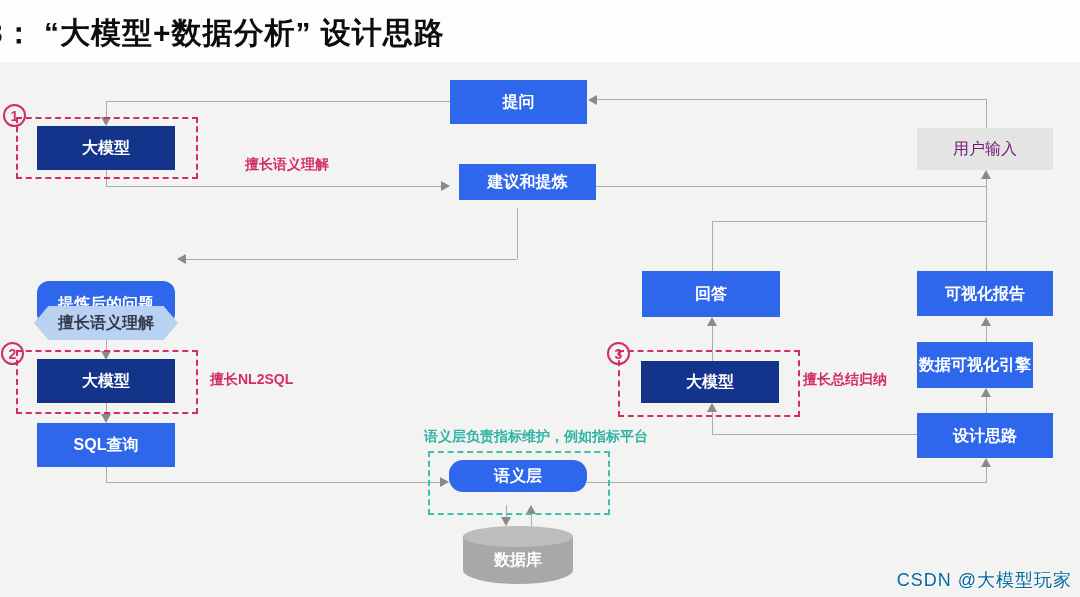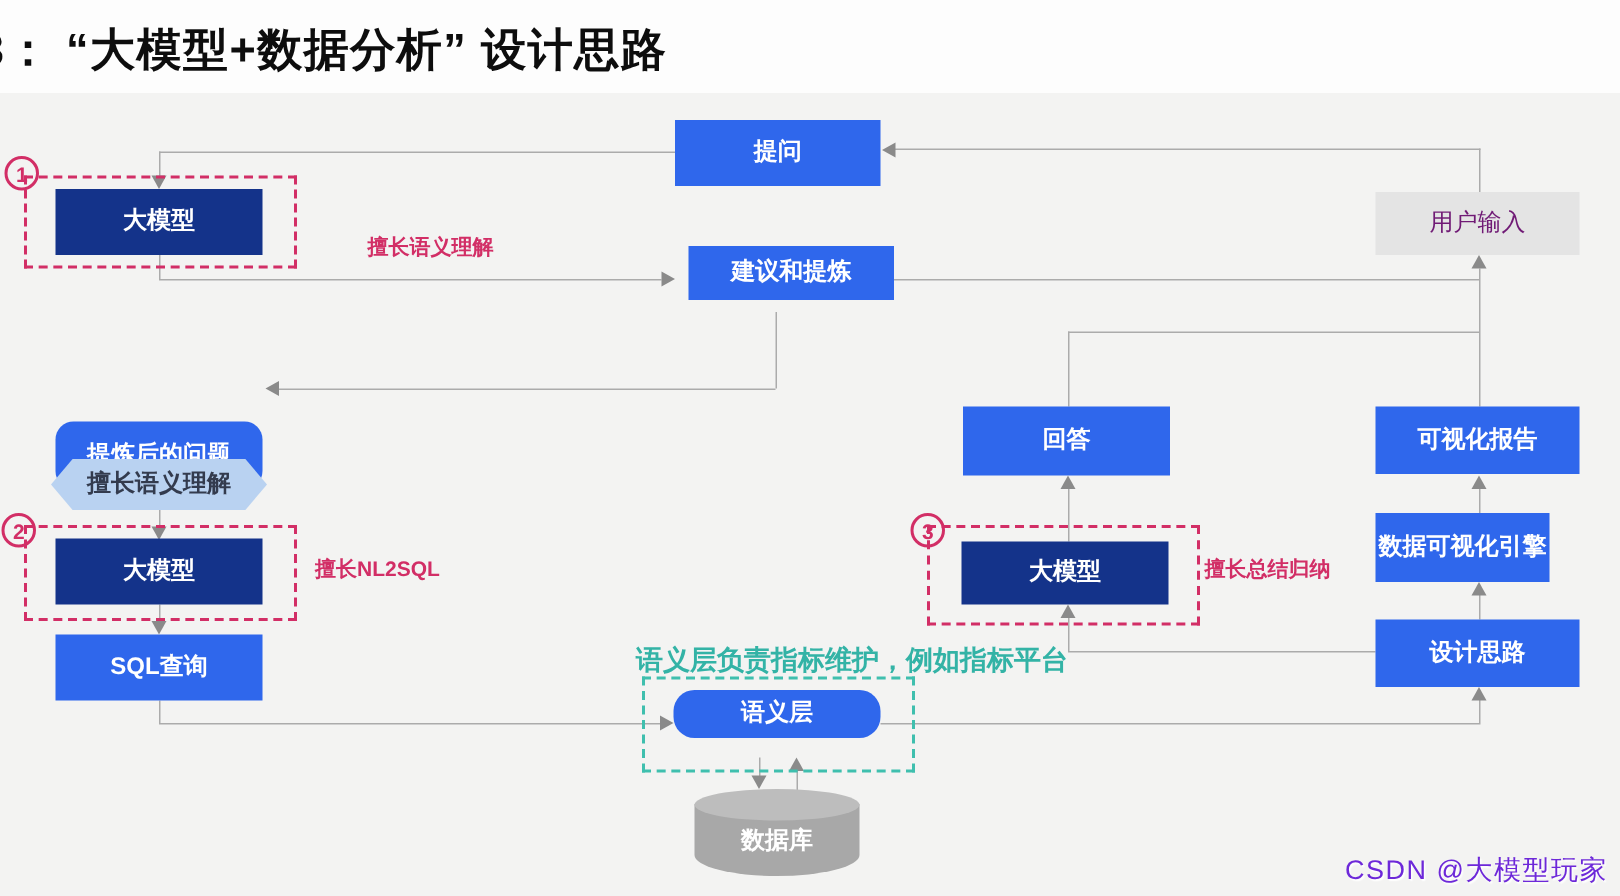--- a/index.html
+++ b/index.html
@@ -33,21 +33,21 @@
   }
   .dashed-teal{
     position:absolute;border:2px dashed #3fbfae;background:transparent;z-index:2;
   }
   .badge{
     position:absolute;width:19px;height:19px;border:2px solid #d22e66;border-radius:50%;
     color:#d22e66;font-size:14px;font-weight:bold;
     display:flex;align-items:center;justify-content:center;z-index:4;background:transparent;
   }
   .note-pink{position:absolute;color:#d22e66;font-size:14px;font-weight:bold;white-space:nowrap;z-index:4;}
-  .note-teal{position:absolute;color:#33b3a6;font-size:18px;font-weight:bold;white-space:nowrap;z-index:4;}
+  .note-teal{position:absolute;color:#33b3a6;font-size:14px;font-weight:bold;white-space:nowrap;z-index:4;}
   .h-line,.v-line{position:absolute;background:#ababab;z-index:1;}
   .h-line{height:1px;}
   .v-line{width:1px;}
   .arrow{position:absolute;width:0;height:0;z-index:2;}
   .arrow.up{border-left:5px solid transparent;border-right:5px solid transparent;border-bottom:9px solid #8a8a8a;}
   .arrow.down{border-left:5px solid transparent;border-right:5px solid transparent;border-top:9px solid #8a8a8a;}
   .arrow.left{border-top:5px solid transparent;border-bottom:5px solid transparent;border-right:9px solid #8a8a8a;}
   .arrow.right{border-top:5px solid transparent;border-bottom:5px solid transparent;border-left:9px solid #8a8a8a;}
   .cylinder{position:absolute;left:463px;top:526px;width:110px;height:58px;z-index:3;}
   .cyl-body{
@@ -55,21 +55,21 @@
     border-radius:0 0 55px 55px / 0 0 14px 14px;
   }
   .cyl-top{
     position:absolute;left:0;top:0;width:110px;height:21px;background:#bdbdbd;border-radius:50%;
   }
   .cyl-label{
     position:absolute;left:0;top:24px;width:110px;text-align:center;
     color:#ffffff;font-size:16px;font-weight:600;
   }
   .watermark{
-    position:absolute;right:8px;bottom:5px;font-size:18px;color:#6d28d9;
+    position:absolute;right:8px;bottom:5px;font-size:18px;color:#0369a1;
     text-shadow:1px 1px 1px #ffffff;letter-spacing:1px;z-index:5;
   }
 </style>
 </head>
 <body>
 
 <div class="titlebar"></div>
 <div class="title">3： “大模型+数据分析” 设计思路</div>
 
 <div class="v-line" style="left:986px;top:99px;height:29px;"></div>

